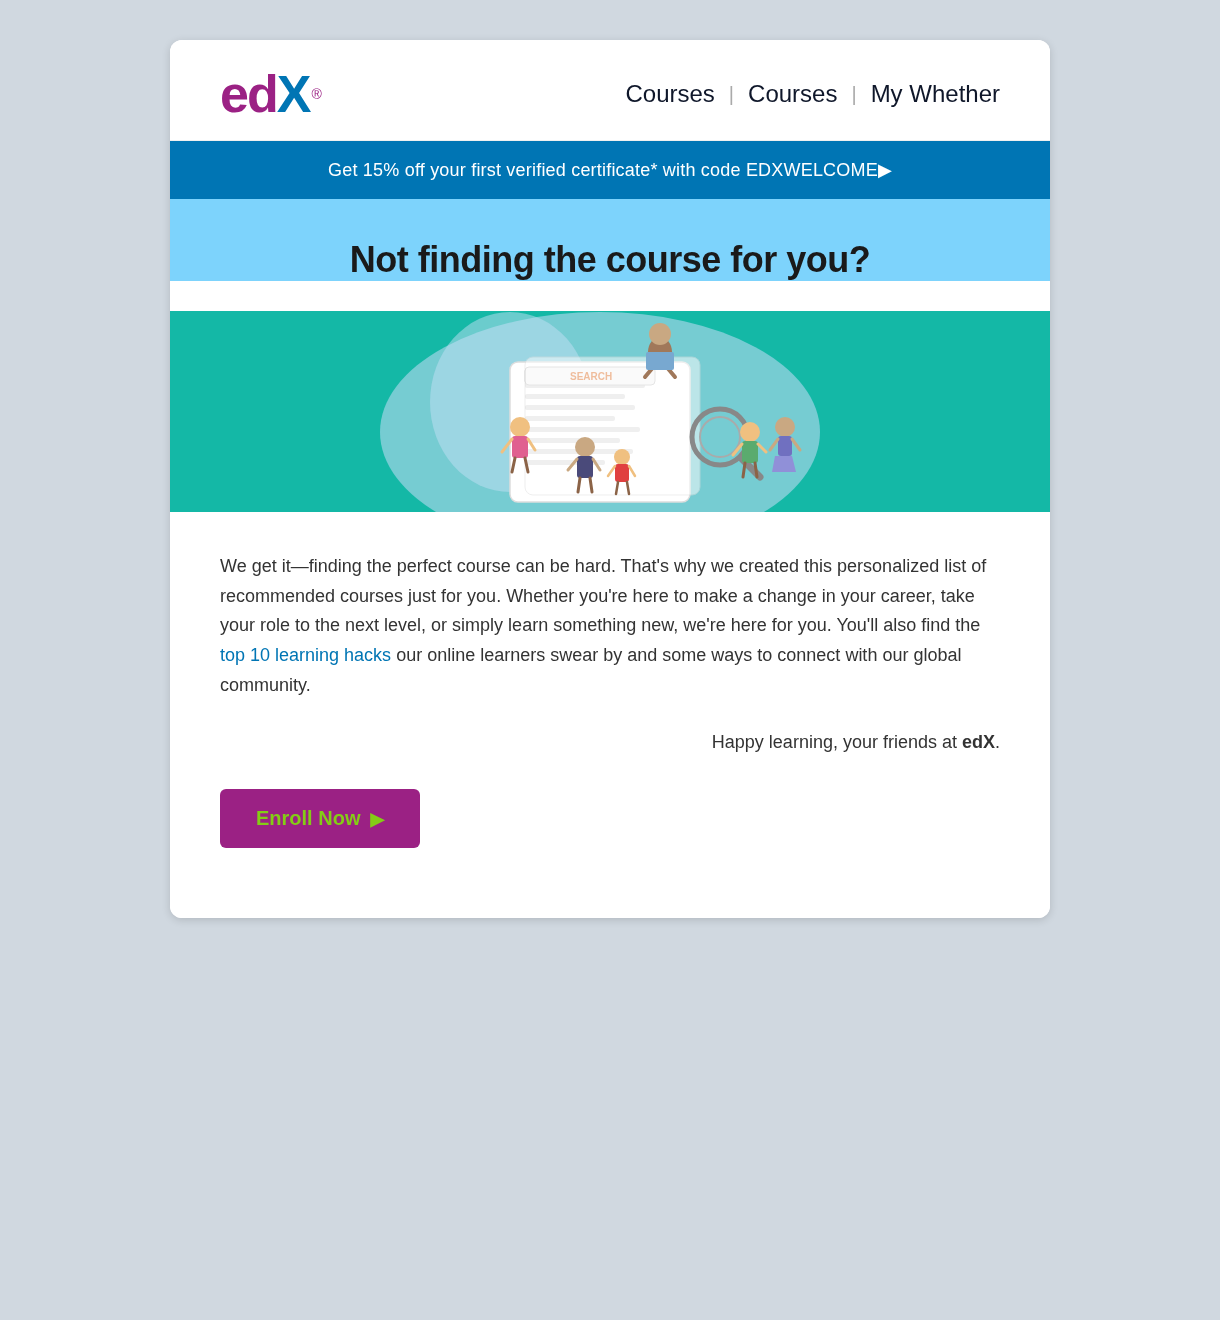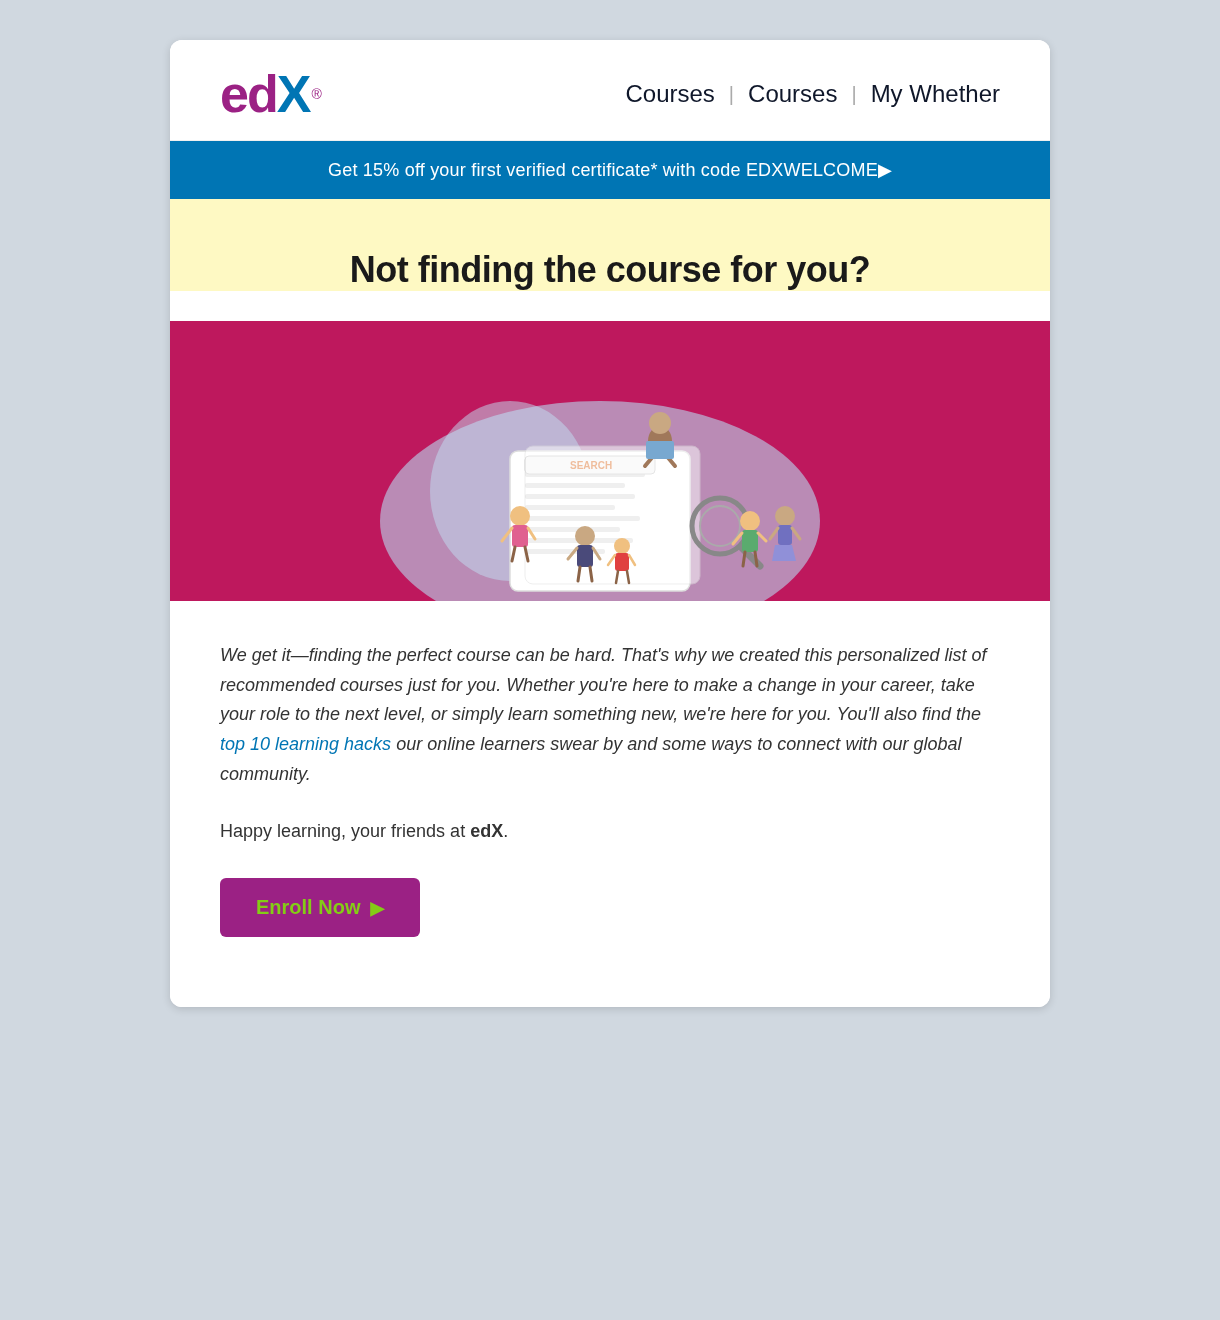--- a/index.html
+++ b/index.html
@@ -80,68 +80,68 @@
       text-align: center;
       padding: 18px 30px;
       font-size: 18px;
       font-weight: 500;
       letter-spacing: 0.2px;
       cursor: pointer;
     }
 
     
     .hero-section {
-      background-color: #fef9c3;
-      padding: 50px 50px 0 50px;
+      background-color: #7dd3fc;
+      padding: 40px 50px 0 50px;
       text-align: center;
     }
 
     .hero-title {
       font-size: 36px;
       font-weight: 900;
       color: #1a1a1a;
       margin-bottom: 30px;
       letter-spacing: -0.5px;
     }
 
     
     .illustration-area {
-      background-color: #be185d;
+      background-color: #14b8a6;
       display: flex;
       justify-content: center;
       align-items: flex-end;
       padding: 0 50px;
-      height: 280px;
+      height: 201px;
       position: relative;
       overflow: hidden;
     }
 
     
     .body-content {
       padding: 40px 50px 20px 50px;
       background: #ffffff;
     }
 
     .body-text {
       font-size: 18px;
       line-height: 1.65;
       color: #333333;
       margin-bottom: 32px;
-      font-style: italic;
     }
 
     .body-text .link {
       color: #0075b4;
       text-decoration: none;
     }
 
     .sign-off {
       font-size: 18px;
       color: #333333;
       margin-bottom: 36px;
+      text-align: right;
     }
 
     .sign-off strong {
       font-weight: 700;
     }
 
     
     .enroll-button {
       display: inline-flex;
       align-items: center;

